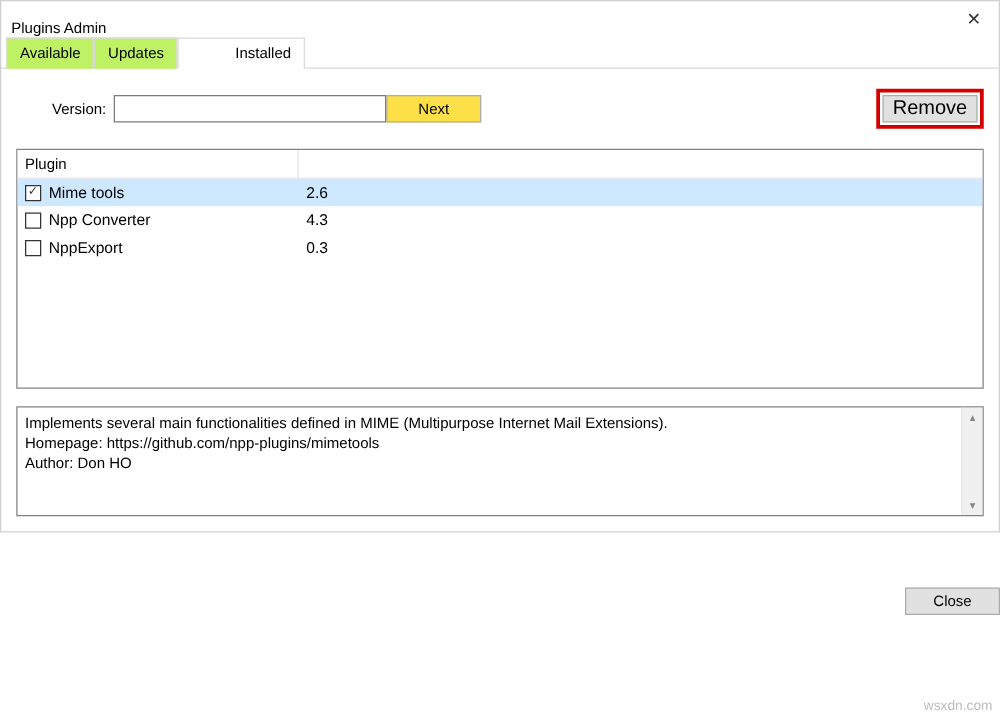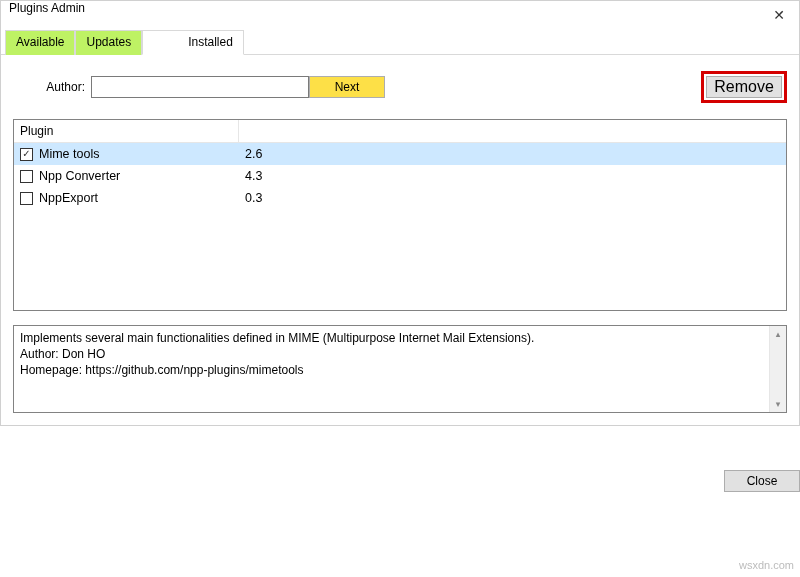--- a/index.html
+++ b/index.html
@@ -12,21 +12,21 @@
     color: #000;
   }
   .window {
     width: 800px;
     border: 1px solid #d0d0d0;
     background: #fff;
   }
   .titlebar {
     display: flex;
     justify-content: space-between;
-    align-items: flex-start;
+    align-items: flex-end;
     height: 28px;
     padding-left: 8px;
     font-size: 12px;
     gap: 21px;
   }
   .titlebar .close {
     width: 40px; height: 28px;
     display: flex; align-items: center; justify-content: center;
     font-size: 14px;
     color: #333;
@@ -197,21 +197,21 @@
 
   <div class="tabs">
     <div class="tab">Available</div>
     <div class="tab">Updates</div>
     <div class="tab active">Installed</div>
   </div>
 
   <div class="tab-panel">
 
     <div class="search-row">
-      <span class="search-label">Author:</span>
+      <span class="search-label">Version:</span>
       <input class="search-input" type="text" value="" style="">
       <button class="next-btn">Next</button>
       <span class="remove-highlight">
         <button class="remove-btn">Remove</button>
       </span>
     </div>
 
     <div class="list-box">
       <div class="list-header">
         <div class="col col-plugin">Plugin</div>
@@ -237,22 +237,22 @@
         <div class="cell cell-plugin">
           <span class="chk"></span>
           <span>NppExport</span>
         </div>
         <div class="cell cell-version">0.3</div>
       </div>
     </div>
 
     <div class="desc-box">
       <div>Implements several main functionalities defined in MIME (Multipurpose Internet Mail Extensions).</div>
+      <div>Homepage: https://github.com/npp-plugins/mimetools</div>
       <div>Author: Don HO</div>
-      <div>Homepage: https://github.com/npp-plugins/mimetools</div>
       <div class="desc-scroll">
         <span class="arr">▴</span>
         <span class="arr">▾</span>
       </div>
     </div>
 
   </div>
 </div>
 
 <div class="close-row">

